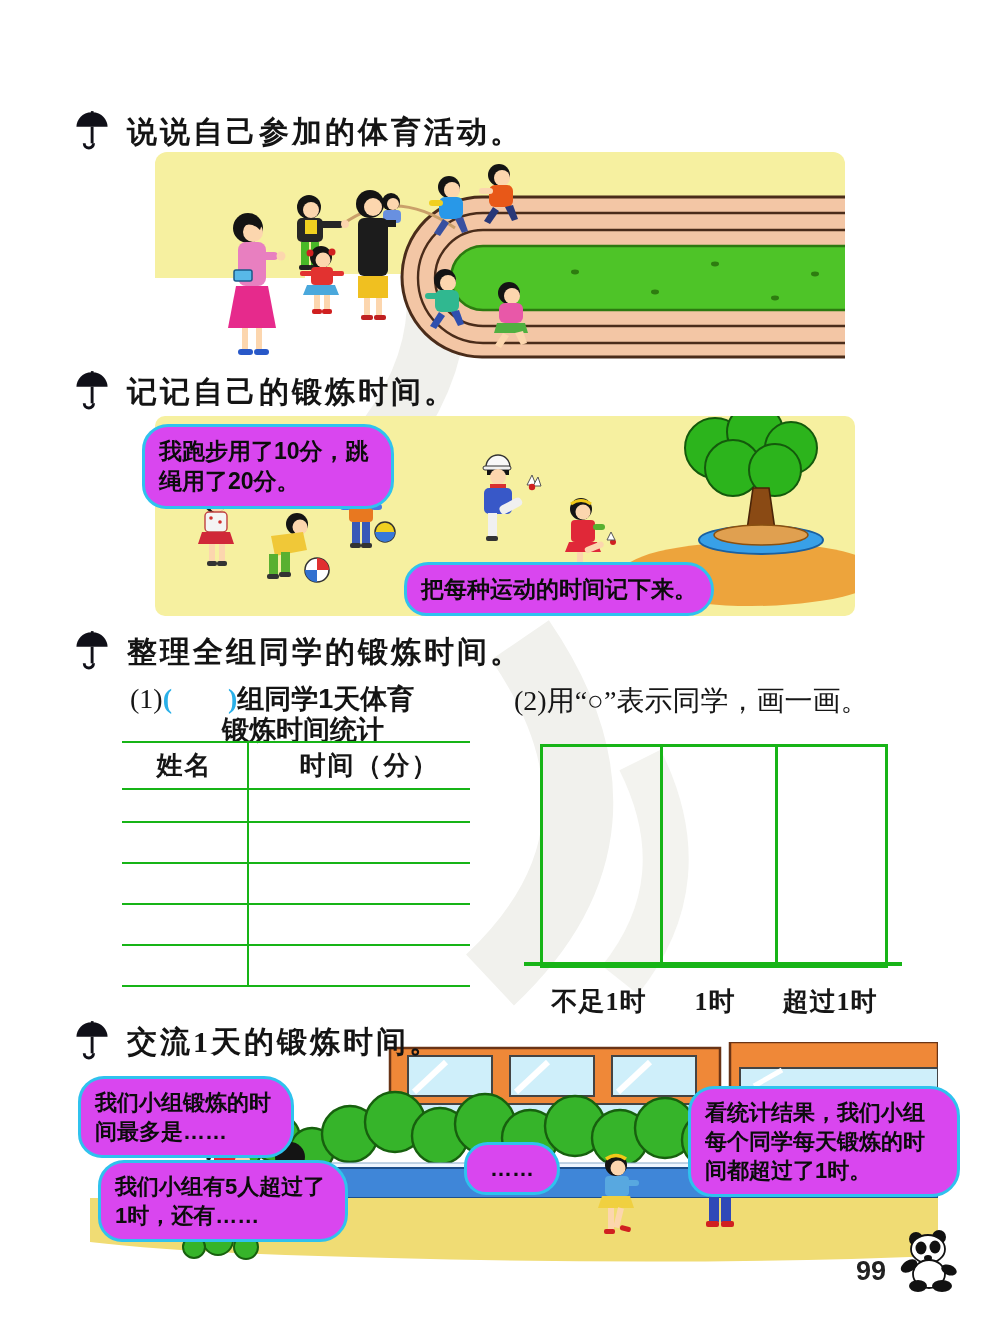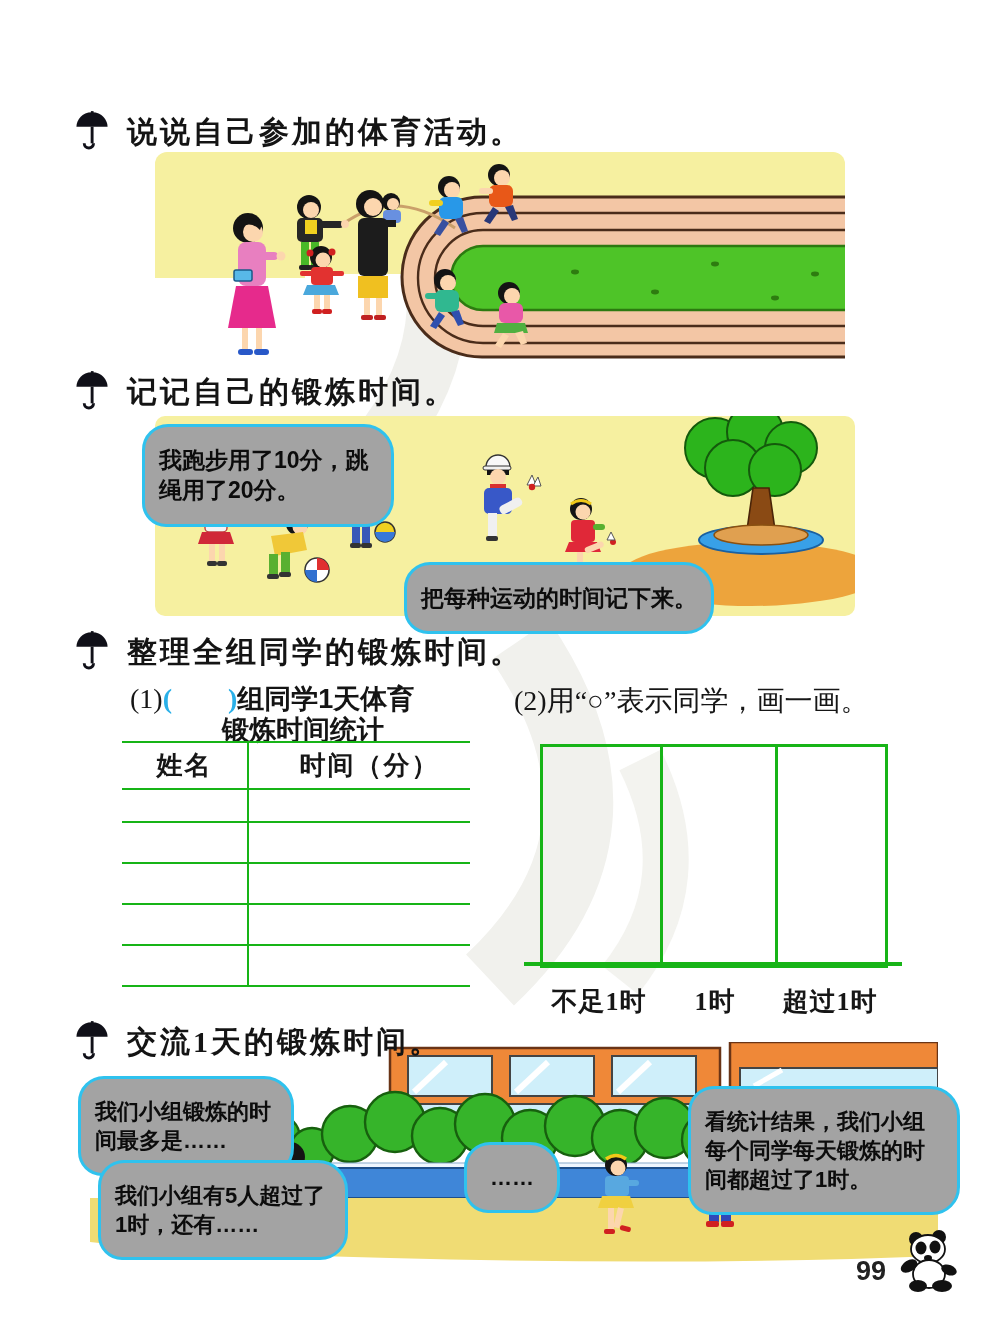--- a/index.html
+++ b/index.html
@@ -1,22 +1,22 @@
 <!DOCTYPE html>
 <html><head>
 <meta charset="utf-8">
 <style>
   html,body{margin:0;padding:0;background:#fff;}
   .page{position:relative;width:1000px;height:1336px;background:#ffffff;overflow:hidden;
         font-family:"Liberation Serif",serif;color:#161616;}
   .abs{position:absolute;}
   .heading{font-size:30px;font-weight:700;letter-spacing:3px;color:#141414;
            font-family:"Liberation Serif",serif;white-space:nowrap;}
-  .bubble{position:absolute;background:#a3a3a3;border:3px solid #2fc2ee;
-          border-radius:26px 30px 28px 24px;padding:18px 14px;
+  .bubble{position:absolute;background:#d946ef;border:3px solid #2fc2ee;
+          border-radius:26px 30px 28px 24px;padding:9px 14px;
           font-family:"Liberation Sans",sans-serif;font-weight:700;
           font-size:23px;line-height:1.32;color:#0c0c0c;z-index:6;}
   .bubble.small{font-size:22px;}
   .scene{position:absolute;z-index:2;}
   .scene svg{display:block;}
   .tasknum{font-family:"Liberation Serif",serif;font-size:28px;font-weight:400;}
   .boldsans{font-family:"Liberation Sans",sans-serif;font-weight:700;font-size:27px;color:#141414;}
   .blank-paren{color:#2ab0e8;font-weight:700;}
   .stat-table{position:absolute;left:122px;top:741px;width:348px;z-index:3;
               display:grid;grid-template-columns:125px 223px;grid-auto-rows:41px;}

